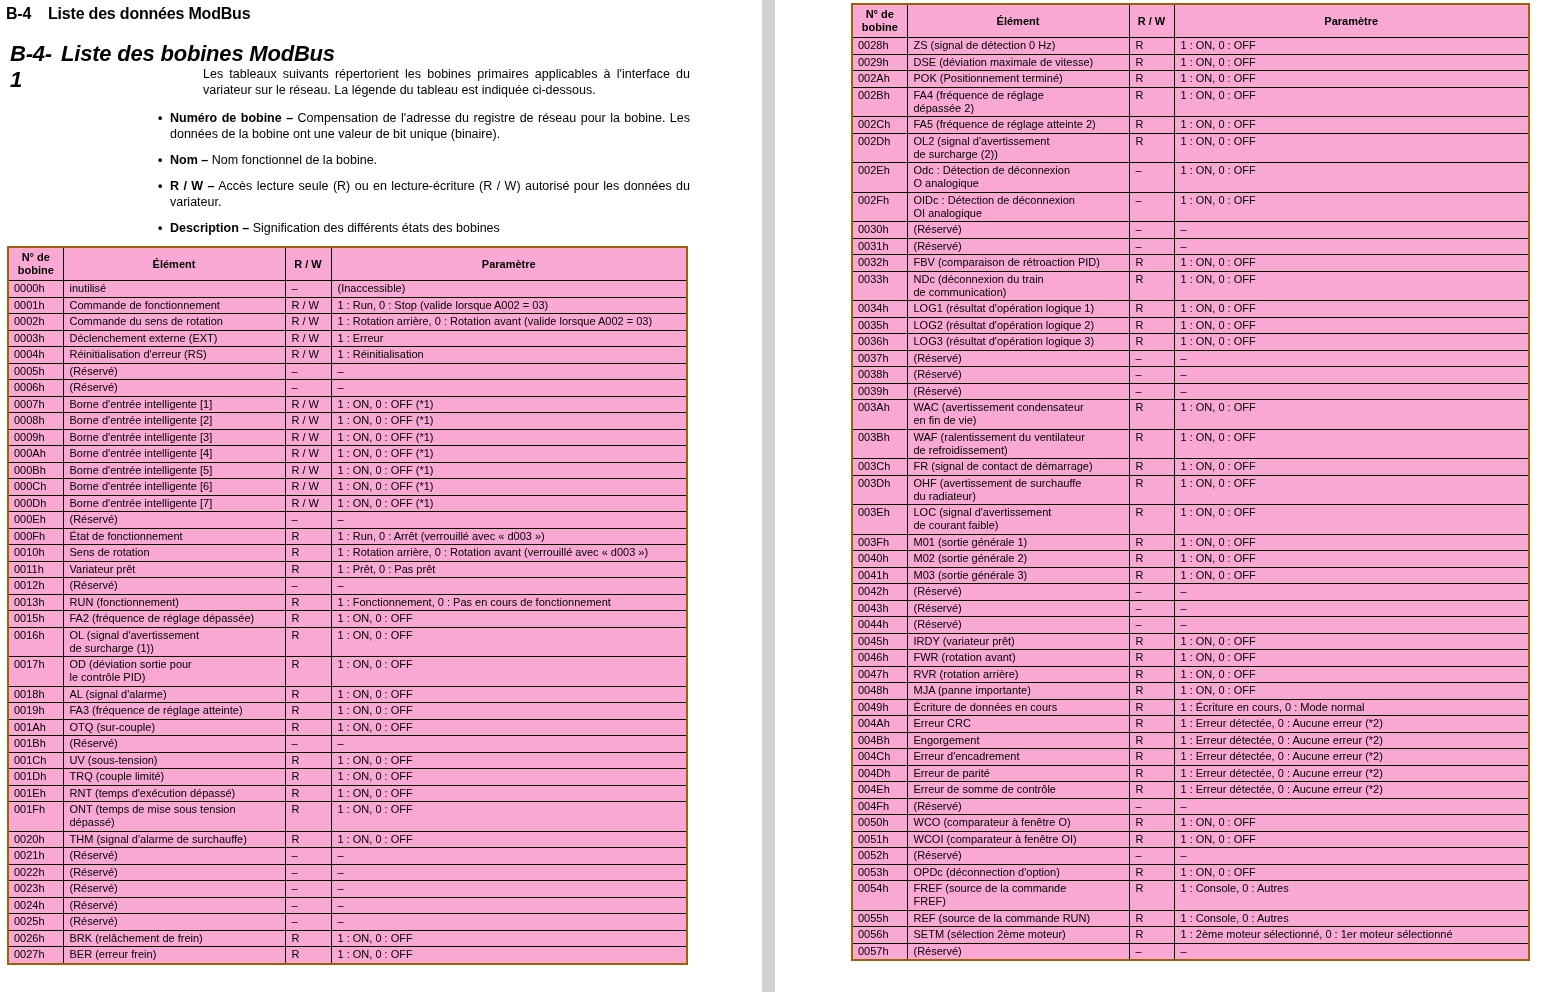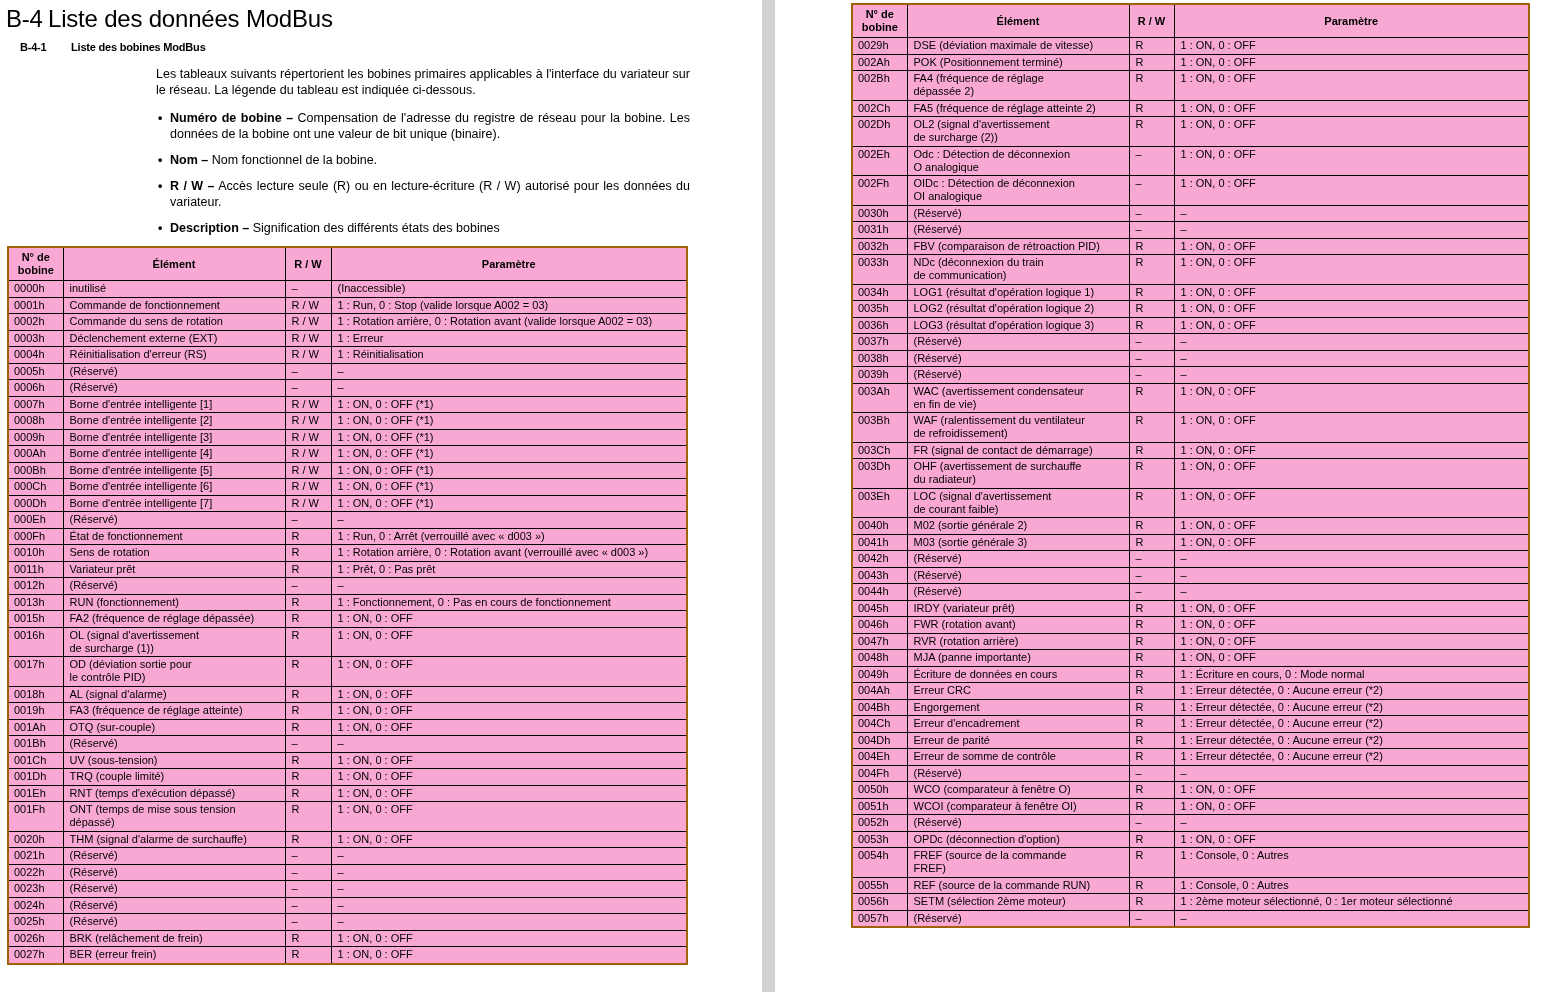--- a/index.html
+++ b/index.html
@@ -5,27 +5,27 @@
   * { margin:0; padding:0; box-sizing:border-box; }
   html,body { width:1541px; height:992px; }
   body {
     position:relative;
     background:#ffffff;
     color:#000000;
     font-family:"Liberation Sans", sans-serif;
     overflow:hidden;
   }
   
-  .h1 { position:absolute; left:6px; top:5px; display:flex; font-size:24px; font-weight:normal; letter-spacing:-0.2px; }
+  .h1 { position:absolute; left:6px; top:5px; display:flex; font-size:16px; font-weight:bold; letter-spacing:-0.2px; }
   .h1 .num { width:42px; }
-  .h2 { position:absolute; left:20px; top:41px; display:flex; font-size:11px; font-weight:bold; letter-spacing:-0.2px; }
+  .h2 { position:absolute; left:10px; top:41px; display:flex; font-size:22px; font-weight:bold; letter-spacing:-0.2px;font-style:italic; }
   .h2 .num { width:51px; }
   
   .intro { position:absolute; left:156px; top:66px; width:534px; font-size:12.5px; line-height:16px; }
-  .intro p { text-align:justify; margin-bottom:12px; }
+  .intro p { text-align:justify; margin-bottom:12px;margin-left:47px; }
   .intro ul { list-style:none; }
   .intro li { position:relative; padding-left:14px; margin-bottom:10px; text-align:justify; }
   .intro li .bullet { position:absolute; left:2px; top:0; font-weight:bold; }
   .intro li .lbl { font-weight:bold;margin-top:31px; }
   
   .divider { position:absolute; left:762px; top:0; width:13px; height:992px; background:#d2d2d4; }
   
   table.coil { position:absolute; border-collapse:collapse; table-layout:fixed; border:2px solid #a16207; background:#f9a8d4; }
   #left-table  { left:7px;   top:246px; width:679px; }
   #right-table { left:851px; top:3px;   width:677px; }
@@ -356,20 +356,26 @@
       <tr>
         <th>N° de
 bobine</th>
         <th>Élément</th>
         <th>R / W</th>
         <th>Paramètre</th>
       </tr>
     </thead>
     <tbody>
       <tr>
+        <td class="c0">0028h</td>
+        <td class="c1">ZS (signal de détection 0 Hz)</td>
+        <td class="c2">R</td>
+        <td class="c3">1 : ON, 0 : OFF</td>
+      </tr>
+      <tr>
         <td class="c0">0029h</td>
         <td class="c1">DSE (déviation maximale de vitesse)</td>
         <td class="c2">R</td>
         <td class="c3">1 : ON, 0 : OFF</td>
       </tr>
       <tr>
         <td class="c0">002Ah</td>
         <td class="c1">POK (Positionnement terminé)</td>
         <td class="c2">R</td>
         <td class="c3">1 : ON, 0 : OFF</td>
@@ -493,20 +499,26 @@
         <td class="c0">003Dh</td>
         <td class="c1">OHF (avertissement de surchauffe
 du radiateur)</td>
         <td class="c2">R</td>
         <td class="c3">1 : ON, 0 : OFF</td>
       </tr>
       <tr>
         <td class="c0">003Eh</td>
         <td class="c1">LOC (signal d'avertissement
 de courant faible)</td>
+        <td class="c2">R</td>
+        <td class="c3">1 : ON, 0 : OFF</td>
+      </tr>
+      <tr>
+        <td class="c0">003Fh</td>
+        <td class="c1">M01 (sortie générale 1)</td>
         <td class="c2">R</td>
         <td class="c3">1 : ON, 0 : OFF</td>
       </tr>
       <tr>
         <td class="c0">0040h</td>
         <td class="c1">M02 (sortie générale 2)</td>
         <td class="c2">R</td>
         <td class="c3">1 : ON, 0 : OFF</td>
       </tr>
       <tr>

